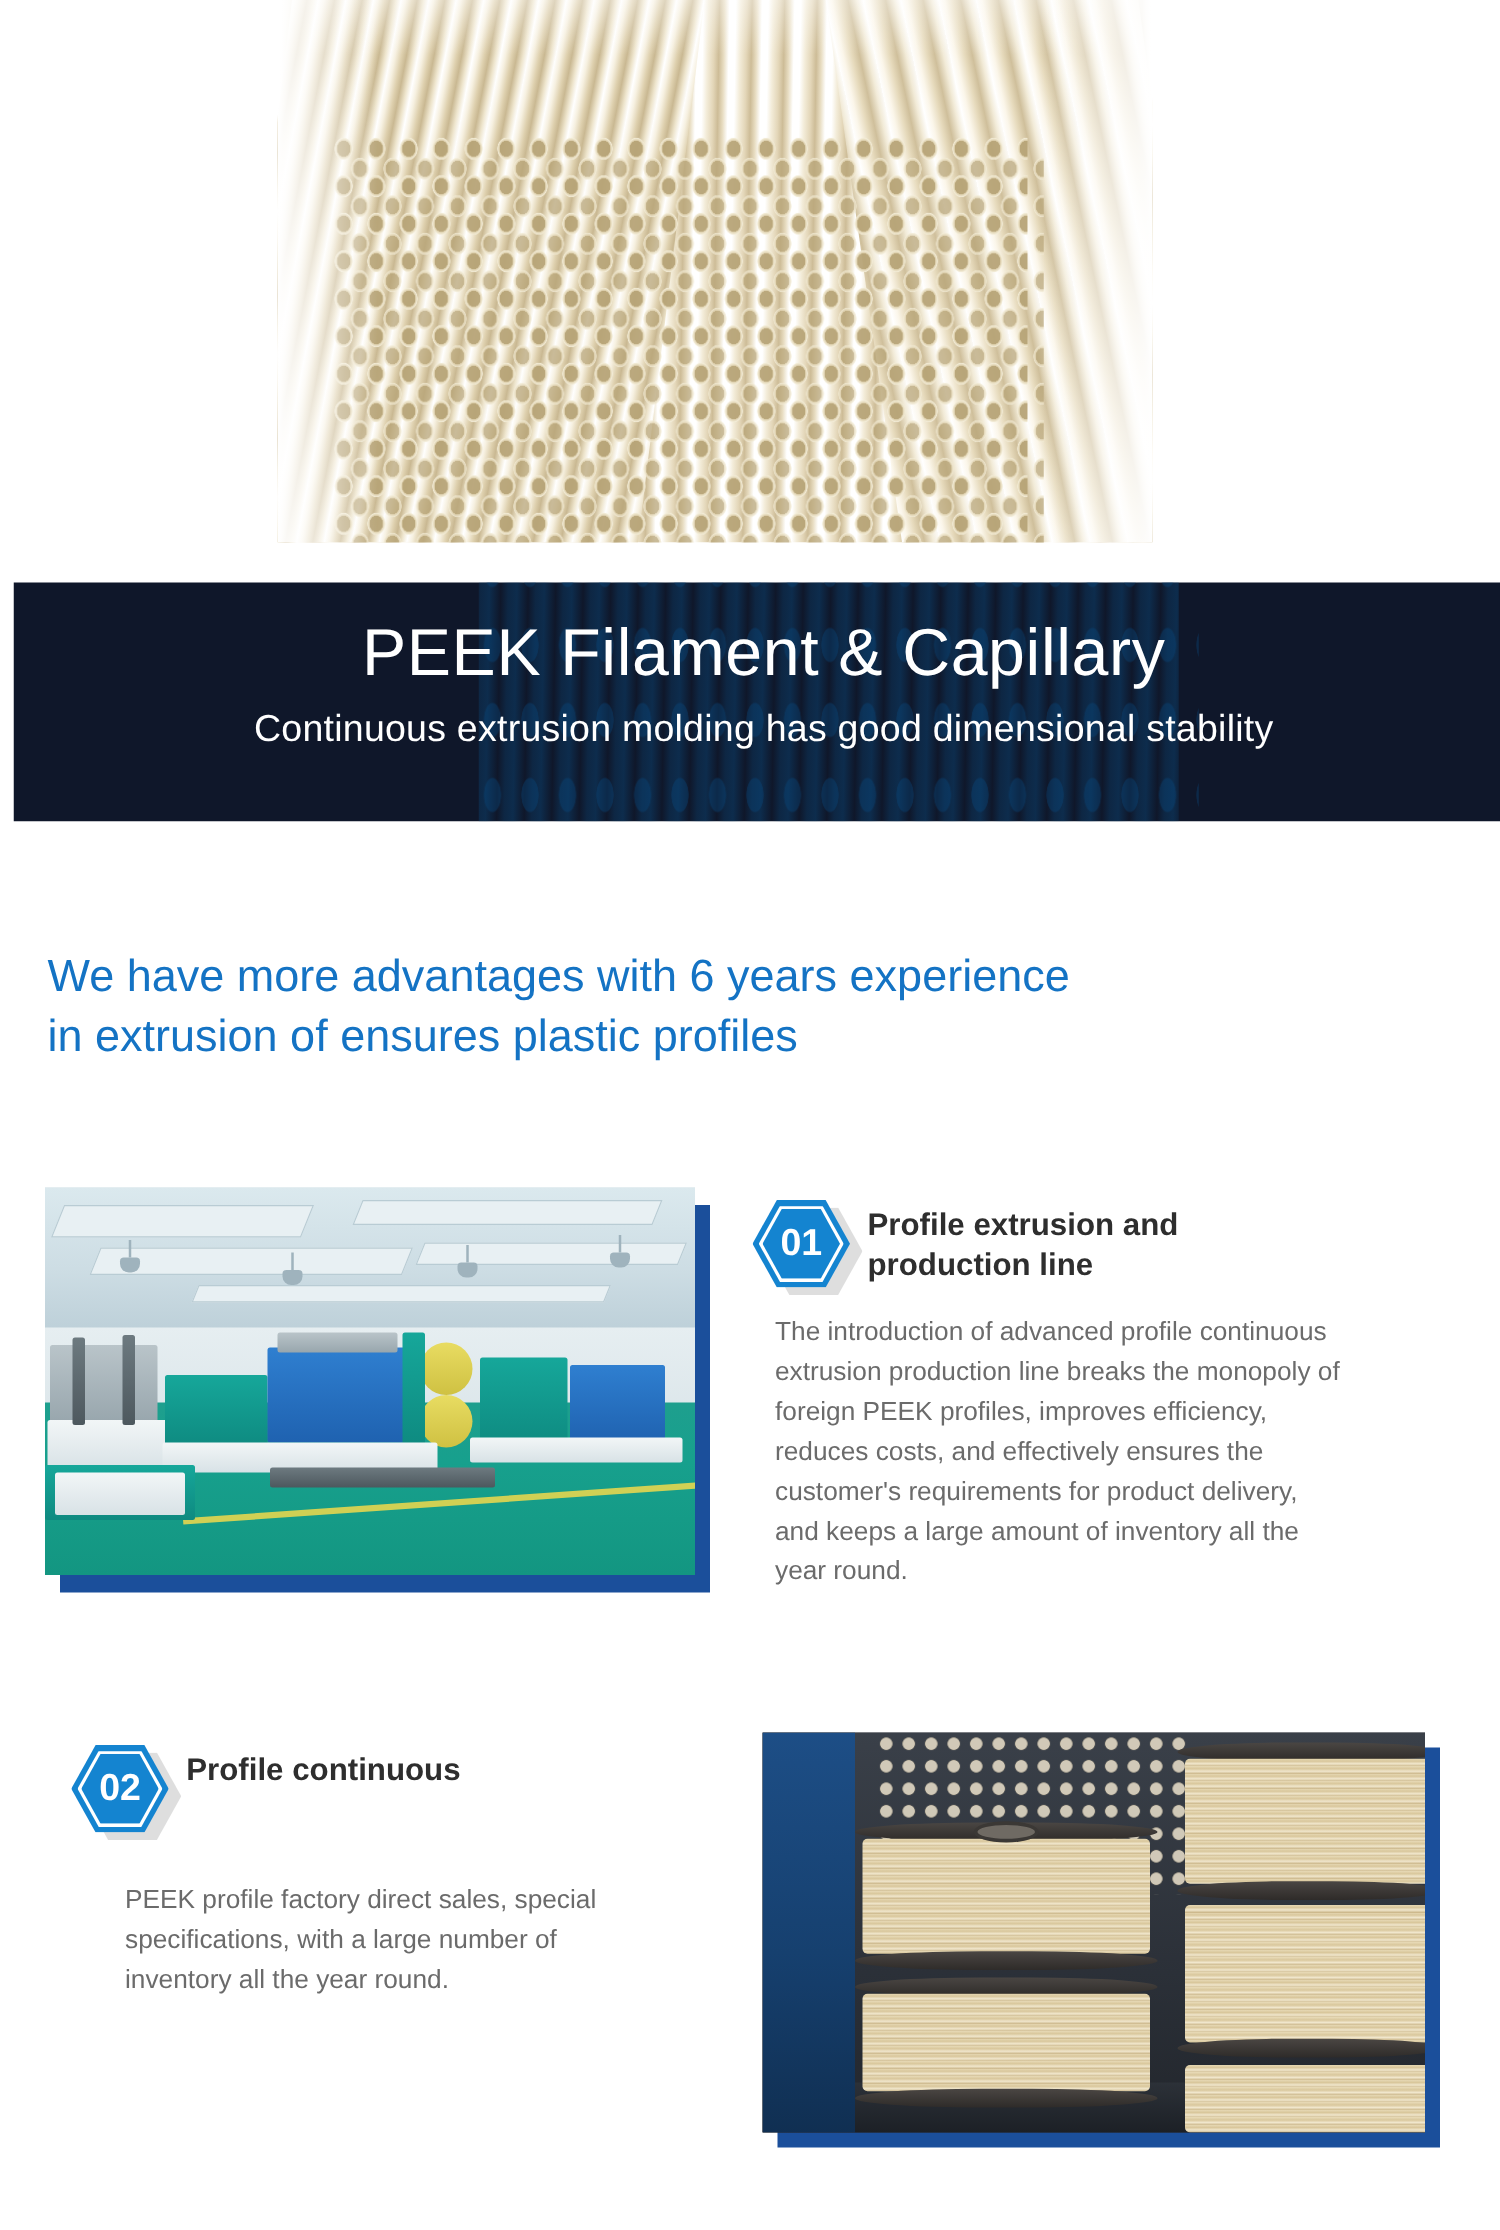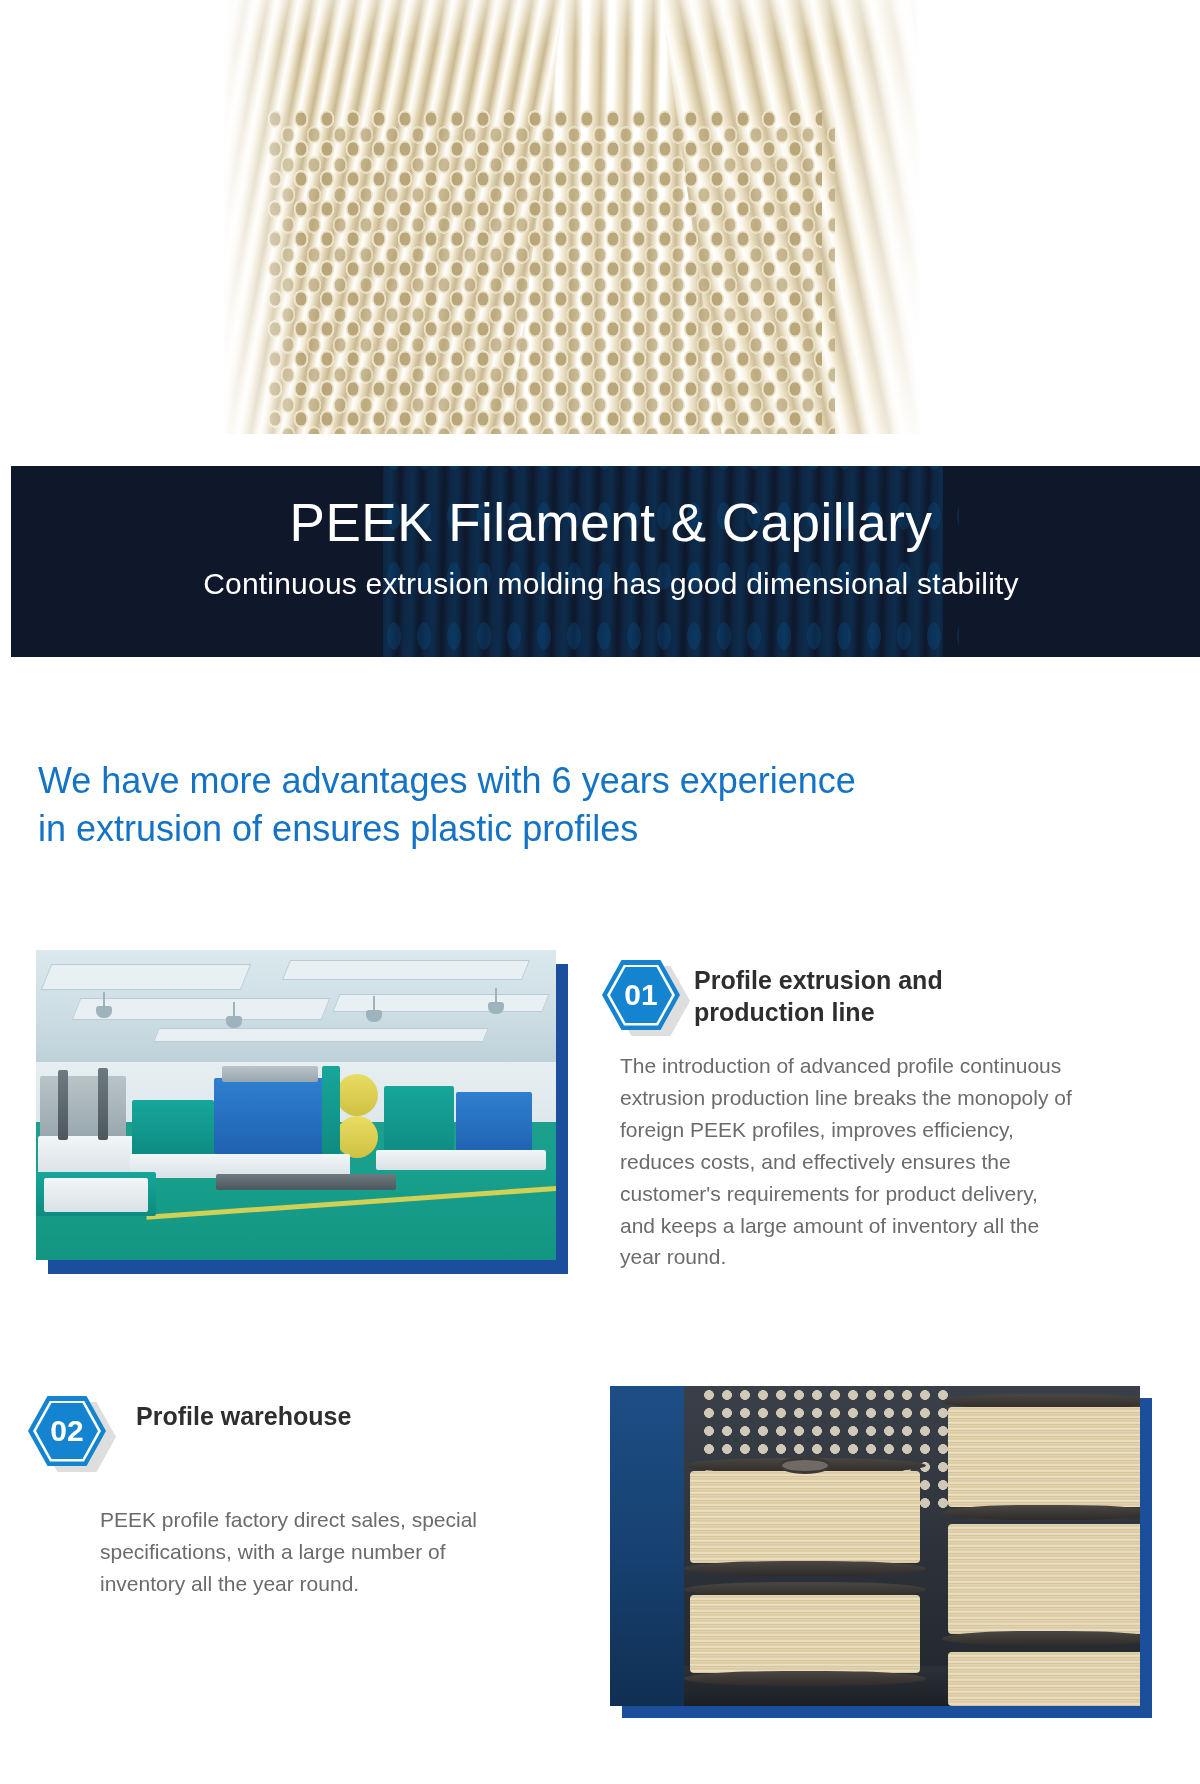--- a/index.html
+++ b/index.html
@@ -308,21 +308,21 @@
   }
 
   
   .block-02 {
     position: absolute;
     left: 0;
     top: 1380px;
     width: 1200px;
     height: 400px;
   }
-  .badge-row-02 { left: 28px; top: 14px; width: 470px; gap: 16px; }
+  .badge-row-02 { left: 57px; top: 14px; width: 470px; }
   .block-body-02 {
     left: 100px;
     top: 124px;
     width: 420px;
   }
 
   .photo-frame-02 {
     left: 622px;
     top: 18px;
     width: 530px;
@@ -467,21 +467,21 @@
 <div class="block-02">
 
   <div class="badge-row badge-row-02">
     <div class="hex-badge">
       <div class="hex-shadow"></div>
       <div class="hex-outer"></div>
       <div class="hex-ring"></div>
       <div class="hex-inner"></div>
       <div class="hex-num">02</div>
     </div>
-    <div class="block-title">Profile warehouse</div>
+    <div class="block-title">Profile continuous</div>
   </div>
 
   <div class="block-body block-body-02">PEEK profile factory direct sales, special specifications, with a large number of inventory all the year round.</div>
 
   <div class="photo-frame photo-frame-02"></div>
 
   <div class="photo-02">
     <div class="s-bg"></div>
     <div class="s-rack"></div>
     <div class="s-rodwall"></div>

